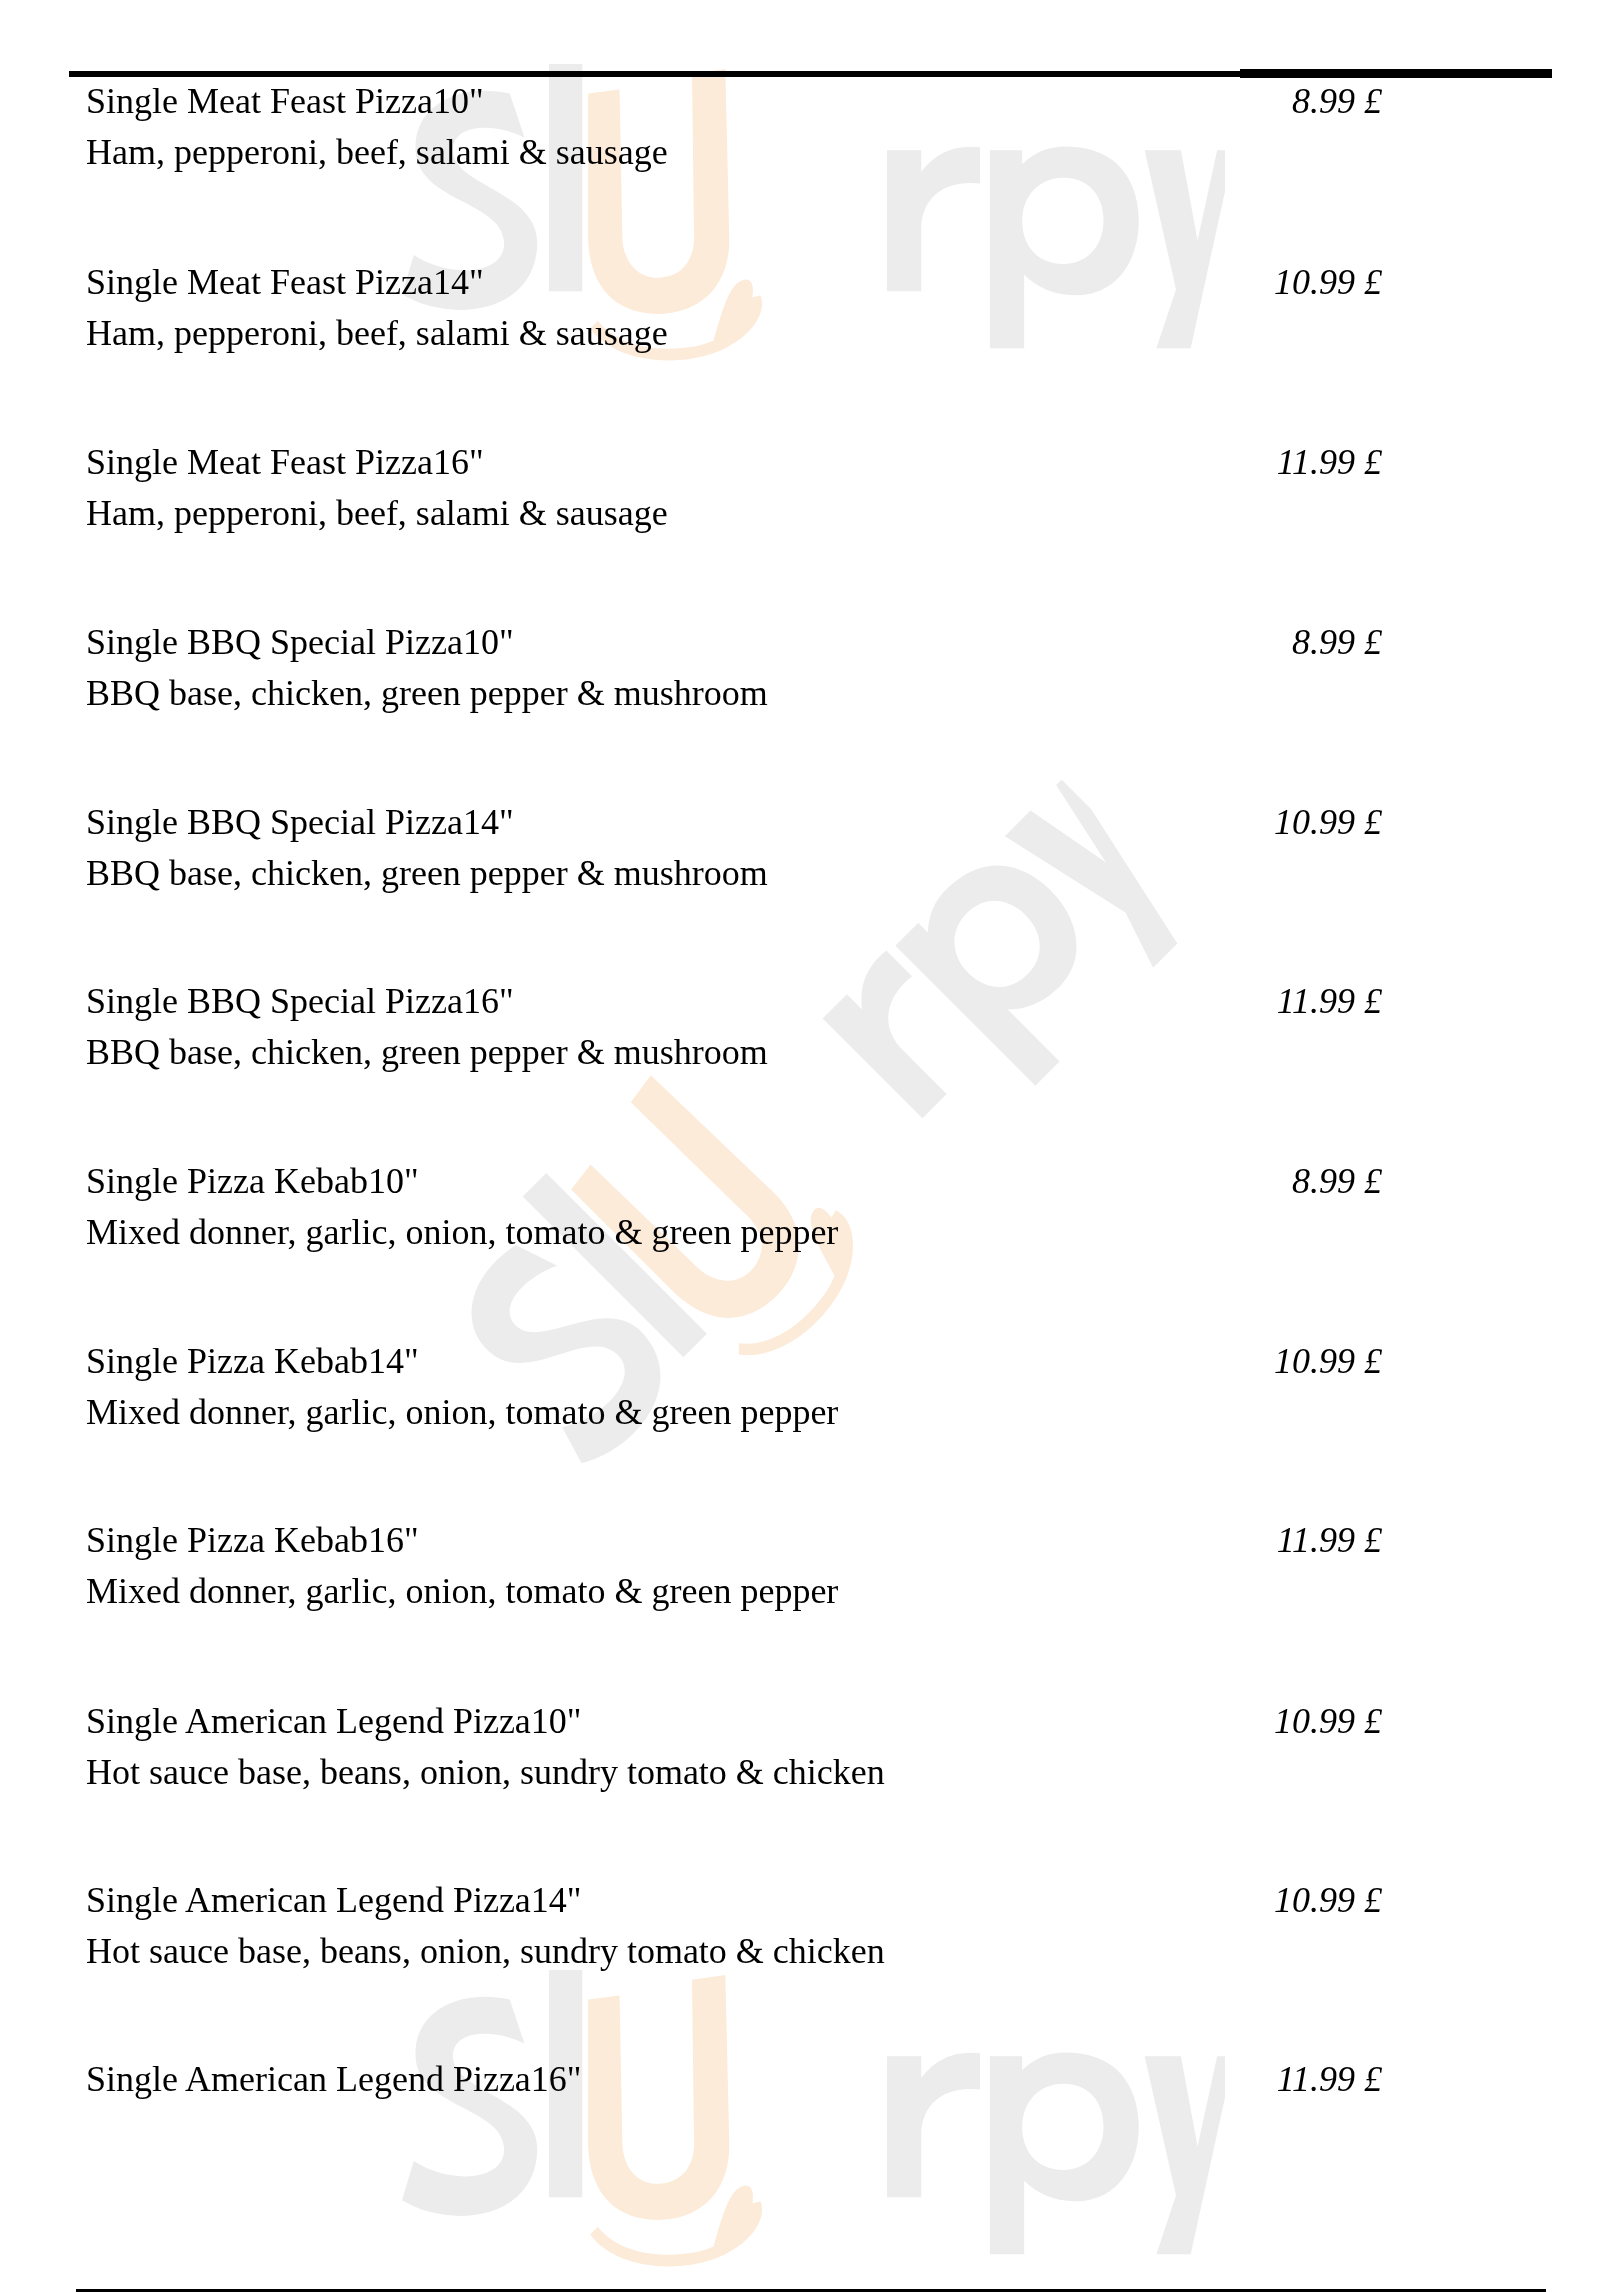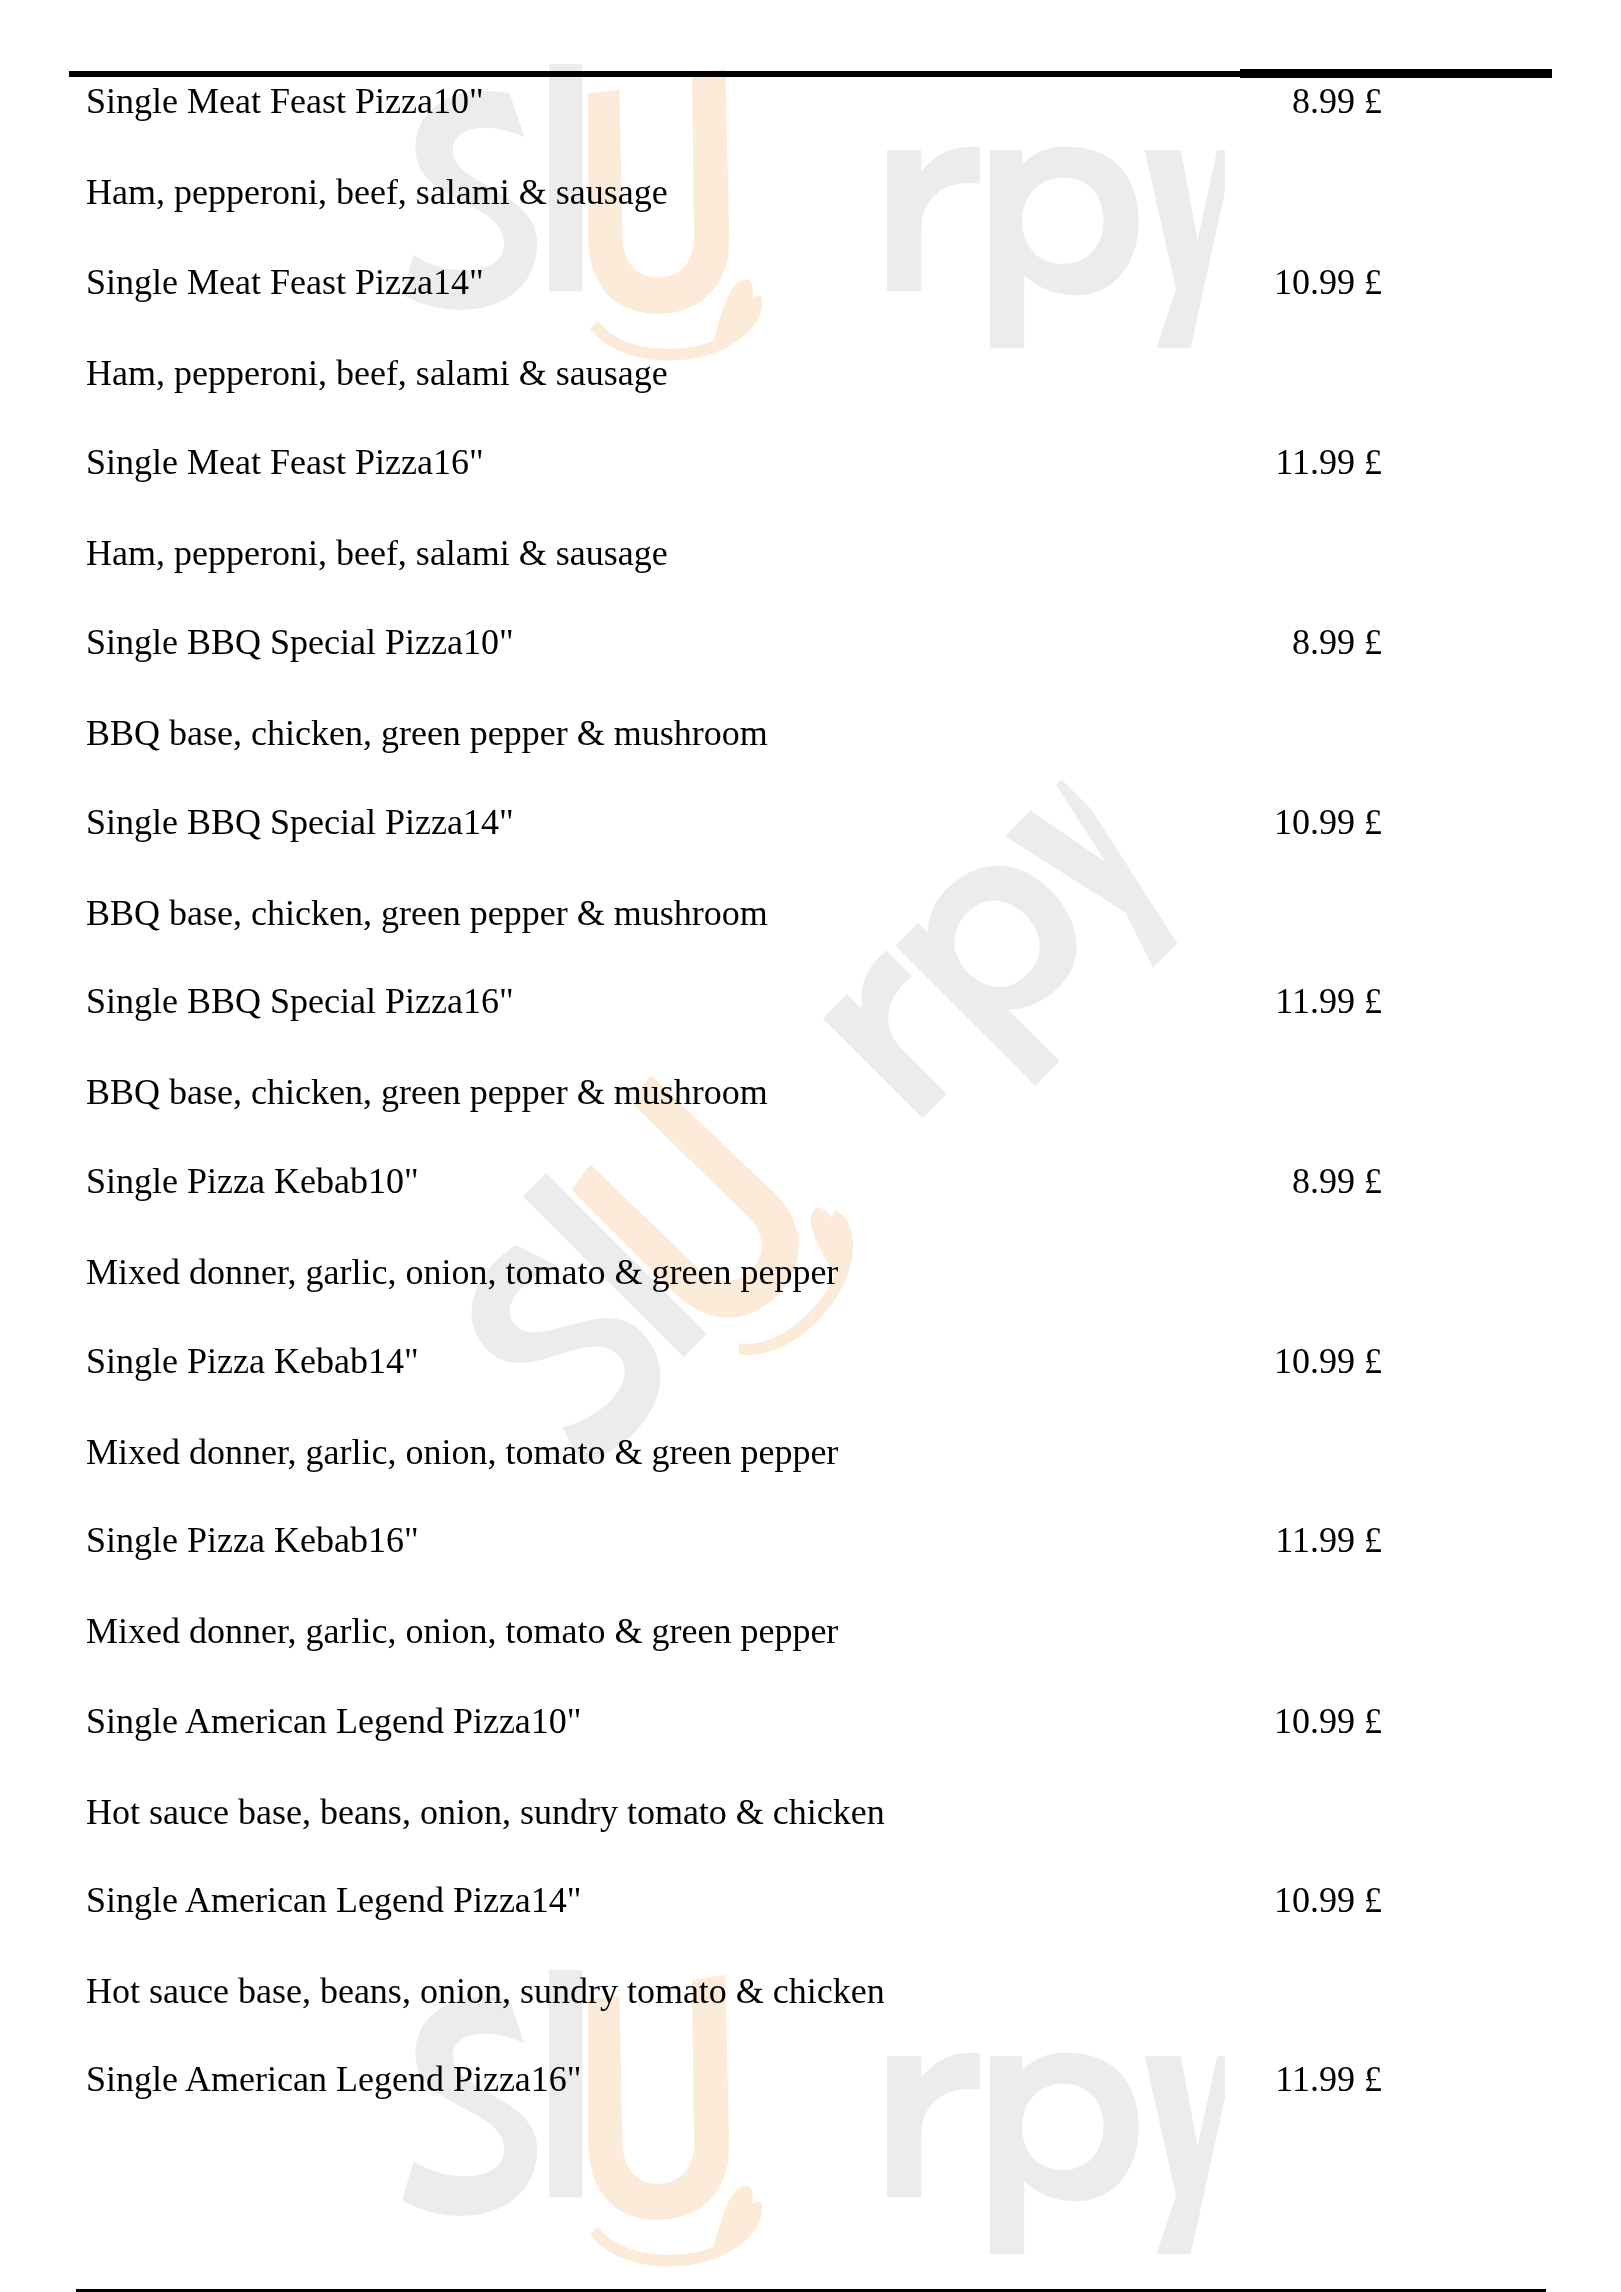--- a/index.html
+++ b/index.html
@@ -55,29 +55,29 @@
     font-size: 36px;
     line-height: 43px;
     white-space: nowrap;
   }
   .item .desc {
     position: absolute;
     left: 0; top: 51px;
     font-size: 36px;
     line-height: 43px;
     white-space: nowrap;
-    margin-top: 40px;
   }
   .item .price {
     position: absolute;
     right: 0; top: 0;
     font-size: 36px;
     line-height: 43px;
     white-space: nowrap;
     text-align: right;
+    font-style: italic;
   }
 </style>
 </head>
 <body>
 
 <div class="wm wm-top">
   <svg viewBox="0 0 840 320">
     <g fill="#ececec">
 
       <path d="M110 40 C55 28 10 55 14 100 C18 150 100 150 104 190 C108 225 50 230 12 205 L0 245 C50 275 135 265 138 195 C140 140 55 135 52 100 C50 70 95 70 125 85 Z"></path>

